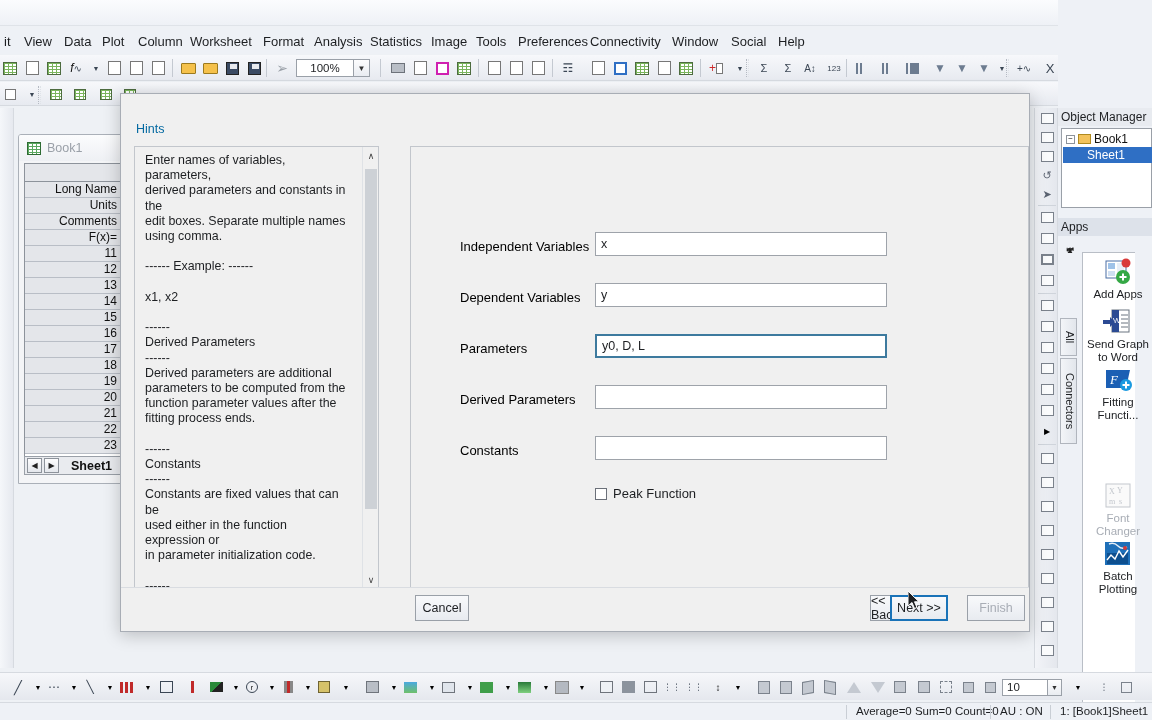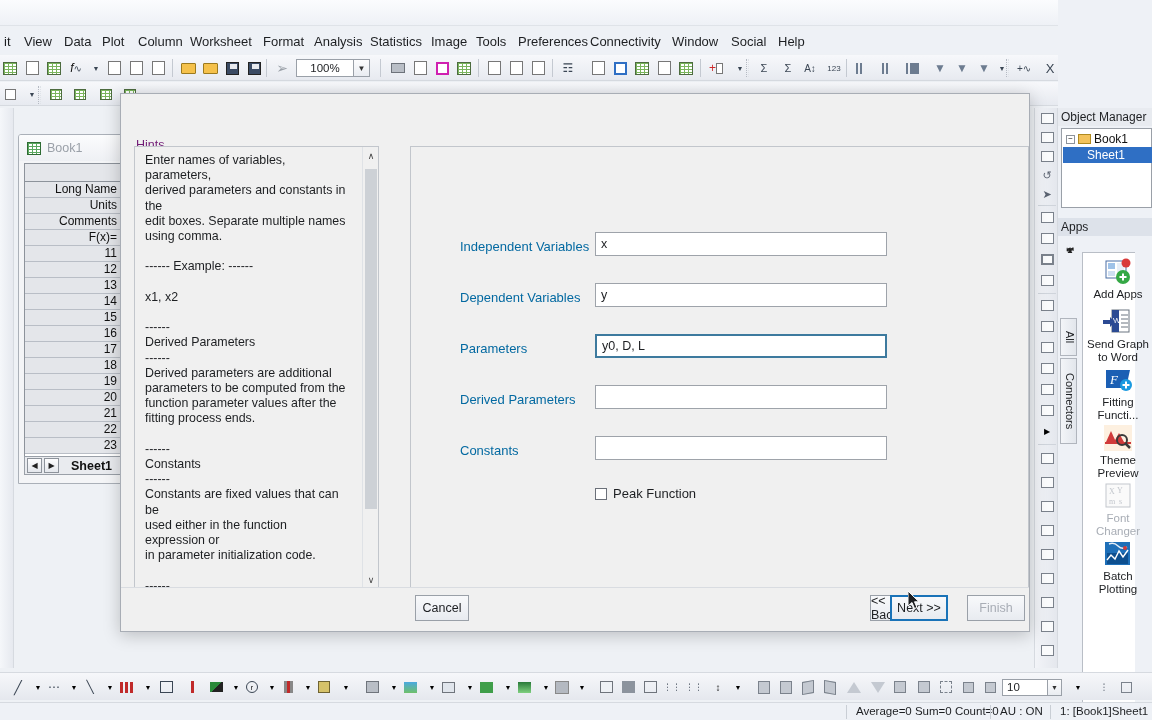--- a/index.html
+++ b/index.html
@@ -199,21 +199,21 @@
     position:absolute; top:0; height:38px; width:46px;
     display:flex;align-items:center;justify-content:center;
     color:#2b2f35;
   }
   .dlg-min { right:92px; } .dlg-max { right:46px; } .dlg-close { right:0; }
   .g-min { width:12px;height:1px;background:#2b2f35;display:block;}
   .g-max { width:11px;height:11px;border:1px solid #2b2f35;display:block;}
   .g-close { font-size:16px; line-height:1; font-weight:300;}
 
   .hints-label {
-    position:absolute; left:15px; top:44px; font-size:12.5px; color:#701a75;text-align:right;
+    position:absolute; left:15px; top:28px; font-size:12.5px; color:#0369a1;text-align:right;
   }
   .hints-box {
     position:absolute; left:13px; top:52px; width:245px; height:443px;
     background:#f0f0f0; border:1px solid #c2c6cc;
     overflow:hidden;
   }
   .hints-text {
     position:absolute; left:10px; top:6px; width:205px;
     font-size:12.4px; line-height:15.2px; color:#1d1f22;
     white-space: pre-wrap;
@@ -238,21 +238,21 @@
     border:1px solid #a3a8b0;
     display:flex;align-items:center;justify-content:center;
     color:#1f2f7a; font-size:13px; font-weight:bold;
   }
 
   .form-panel {
     position:absolute; left:289px; top:52px; width:619px; height:443px;
     background:#f0f0f0; border:1px solid #c2c6cc;
   }
   .field-label {
-    position:absolute; font-size:13px; color:#0369a1; white-space:nowrap;text-align:center;
+    position:absolute; font-size:13px; color:#000000; white-space:nowrap;text-align:center;
   }
   .field-input {
     position:absolute; height:24px; width:292px;
     background:#fff; border:1px solid #9ea3aa;
     font-size:12.5px; color:#1d1f22;
     padding: 0 5px; line-height: 22px;
   }
   .field-input.focused { border:2px solid #3d7a9e; height:24px; line-height:20px; }
   .chk-row { position:absolute; left:594px; top:438px; display:flex; align-items:center; gap:6px; }
   .chk-box { width:12px;height:12px;background:#fff;border:1px solid #6b7079; display:block;}
@@ -899,34 +899,20 @@
             <text x="7" y="18" font-size="13" fill="#fff" font-style="italic" font-family="Liberation Serif">F</text>
             <circle cx="23" cy="19" r="6" fill="#1b9ae0"></circle>
             <rect x="22" y="15.5" width="2" height="7" fill="#fff"></rect>
             <rect x="19.5" y="18" width="7" height="2" fill="#fff"></rect>
           </svg>
         </span>
         <span class="app-lbl" style="white-space:pre-line">Fitting
 Functi...</span>
       </div>
 
-      <div class="app-item" style="top:171px">
-        <span class="app-ico">
-          <svg width="30" height="28" viewBox="0 0 30 28">
-            <rect x="1" y="1" width="28" height="26" fill="#fdf0e0"></rect>
-            <path d="M3 18 L8 7 L13 18 Z" fill="#d03a3a"></path>
-            <path d="M11 18 L16 9 L21 18 Z" fill="#d03a3a"></path>
-            <rect x="2" y="18" width="26" height="2" fill="#d03a3a"></rect>
-            <circle cx="19" cy="16" r="5" fill="none" stroke="#3a3a3a" stroke-width="2"></circle>
-            <line x1="22.5" y1="19.5" x2="27" y2="24" stroke="#3a3a3a" stroke-width="2.5"></line>
-          </svg>
-        </span>
-        <span class="app-lbl" style="white-space:pre-line">Theme
-Preview</span>
-      </div>
 
       <div class="app-item" style="top:229px">
         <span class="app-ico">
           <svg width="30" height="28" viewBox="0 0 30 28">
             <rect x="3" y="2" width="24" height="23" fill="#fafafa" stroke="#c3c7cd"></rect>
             <text x="6" y="12" font-size="8" fill="#c3c7cd" font-family="Liberation Serif">X</text>
             <text x="14" y="11" font-size="8" fill="#c3c7cd" font-family="Liberation Serif">Y</text>
             <text x="6" y="22" font-size="8" fill="#c3c7cd" font-family="Liberation Serif">m</text>
             <text x="16" y="22" font-size="8" fill="#c3c7cd" font-family="Liberation Serif">s</text>
           </svg>

